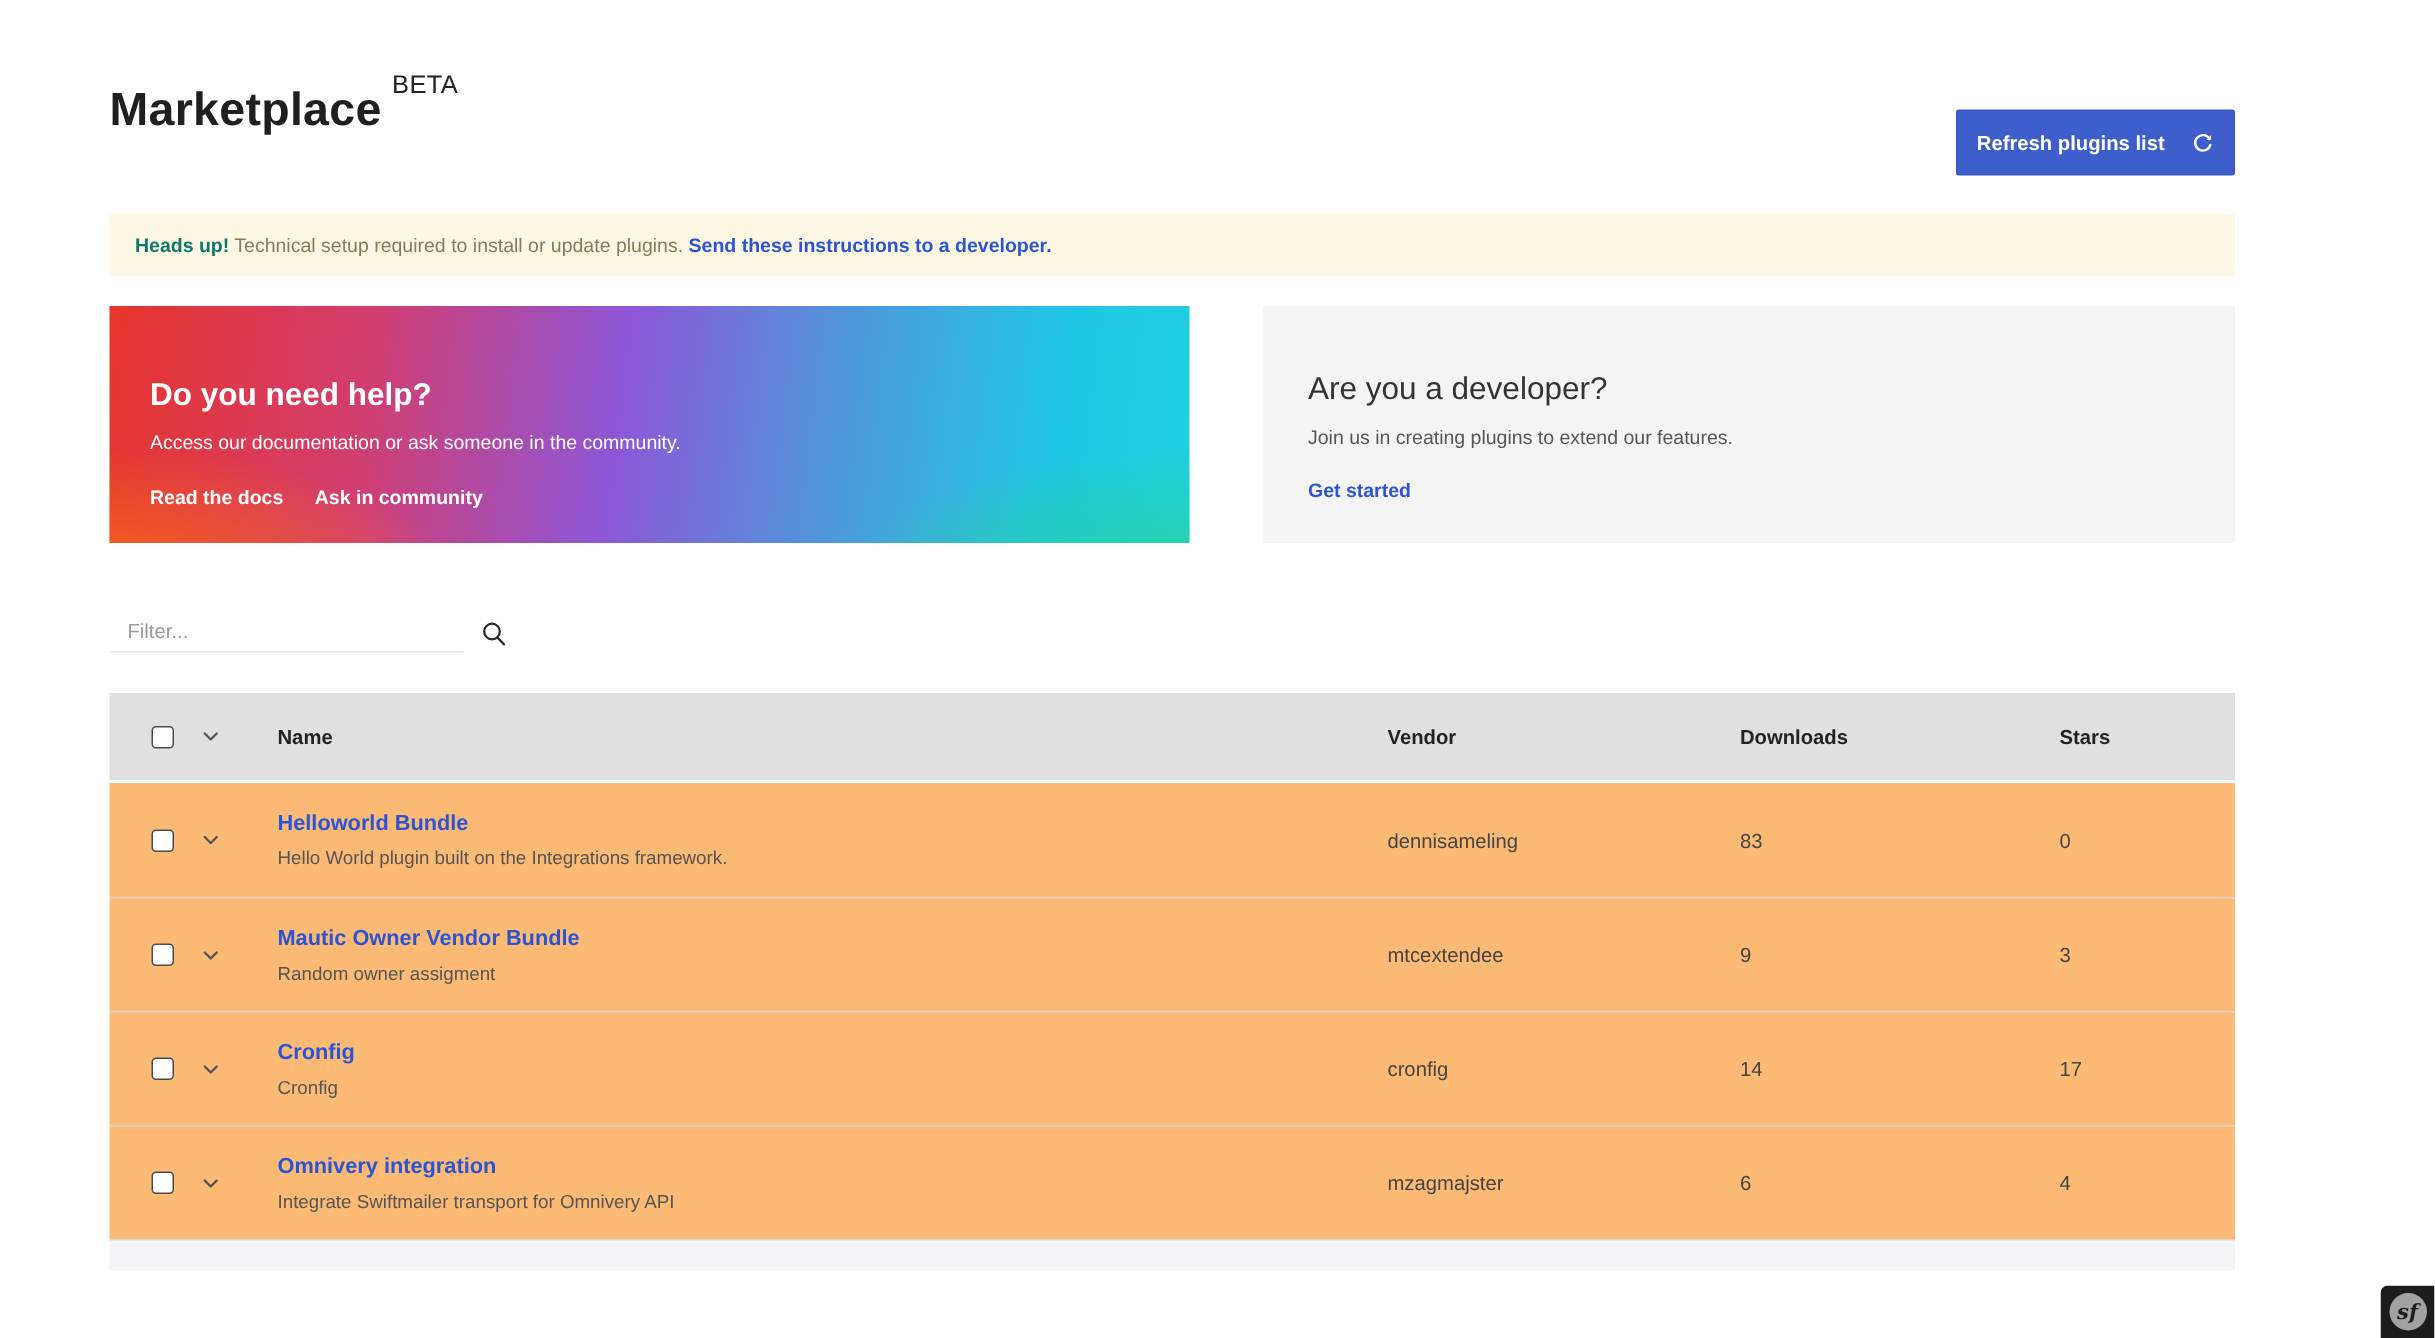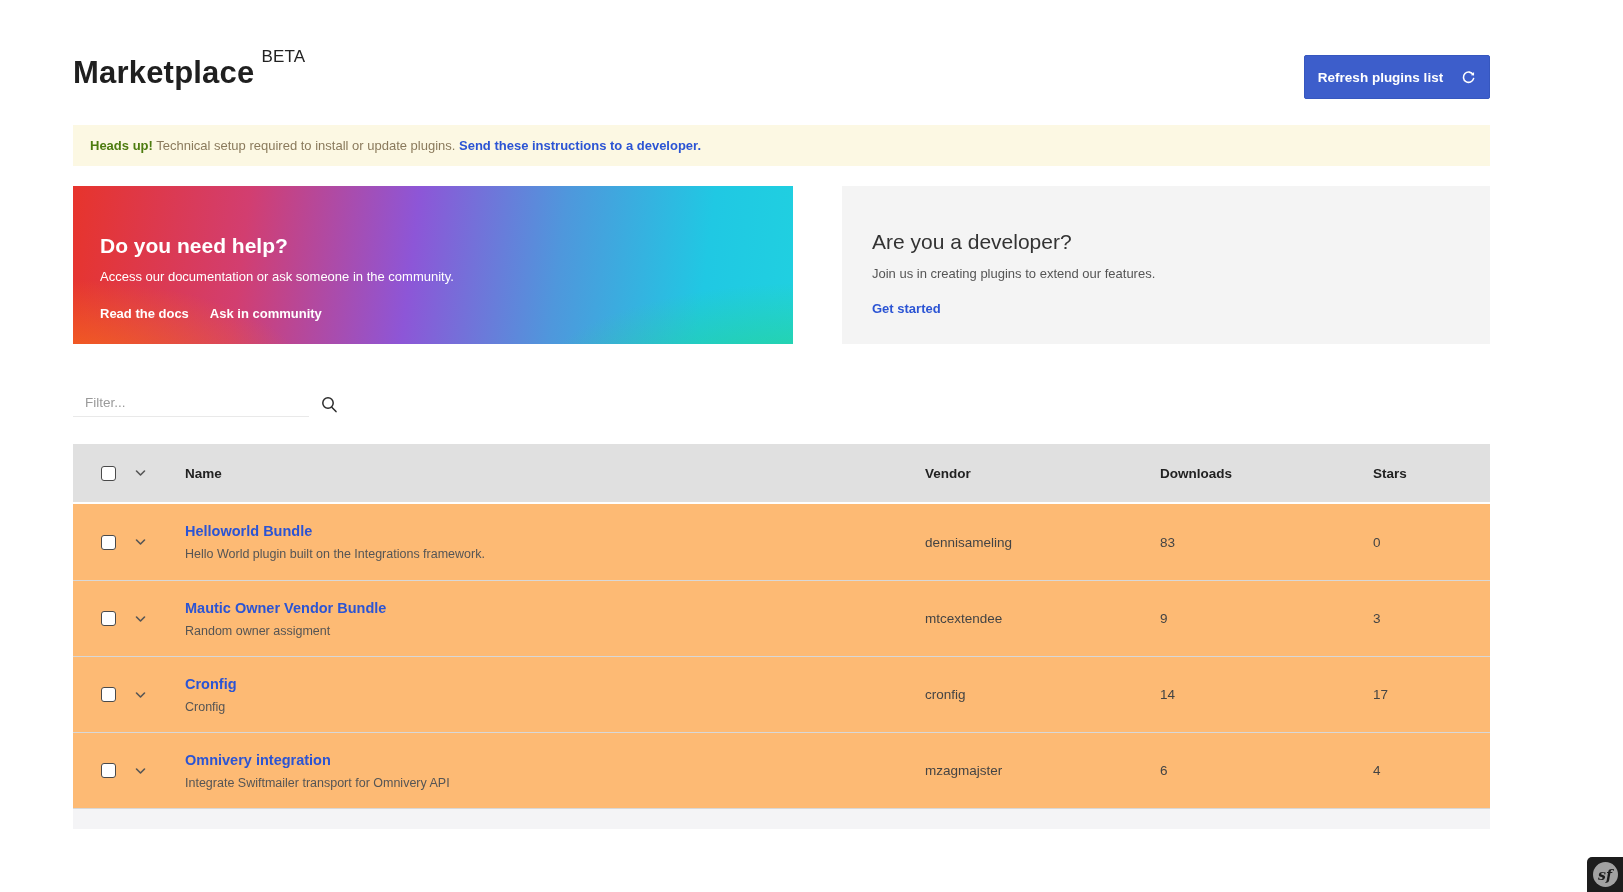--- a/index.html
+++ b/index.html
@@ -6,26 +6,26 @@
   html,body { width:1623px; height:892px; background:#ffffff; overflow:hidden;
     font-family:"Liberation Sans", sans-serif; color:#333; }
   .page { width:1417px; margin-left:73px; padding-top:55px; }
 
   
   .topbar { display:flex; justify-content:space-between; align-items:flex-start; }
   .page-title { font-size:31px; font-weight:600; color:#1f1f1f; letter-spacing:.2px; }
   .page-title sup { font-size:17px; font-weight:400; color:#222; margin-left:7px; top:-0.55em; position:relative; }
   .refresh-btn { width:186px; height:44px; background:#3d5ecb; border:1px solid #3657bf; border-radius:2px;
     color:#fff; font-size:13.5px; font-weight:700; display:flex; align-items:center; justify-content:center;
-    gap:18px; cursor:pointer; font-family:"Liberation Sans", sans-serif; margin-top:0; }
+    gap:18px; cursor:pointer; font-family:"Liberation Sans", sans-serif; margin-top:18px; }
   .refresh-btn svg { display:block; }
 
   
   .notice { margin-top:26px; background:#fcf8e3; padding:13px 17px; font-size:13px; color:#8a7a5c; }
-  .notice b { color:#4d7c0f; }
+  .notice b { color:#0f766e; }
   .notice a { color:#2b54d4; font-weight:700; text-decoration:none; }
 
   
   .cards { margin-top:20px; display:flex; gap:49px; }
   .card { height:158px; }
   .help-card { width:720px; color:#fff; padding:48px 0 0 27px;
     background:
       radial-gradient(ellipse 55% 95% at -2% 118%, rgba(247,108,26,.92), rgba(247,108,26,0) 62%),
       radial-gradient(ellipse 65% 110% at 102% 125%, rgba(40,214,130,.8), rgba(40,214,130,0) 58%),
       linear-gradient(97deg, #e7342c 0%, #d23e70 24%, #8d56d7 47%, #4f97dc 67%, #20c8e3 87%, #20d0e0 100%); }

